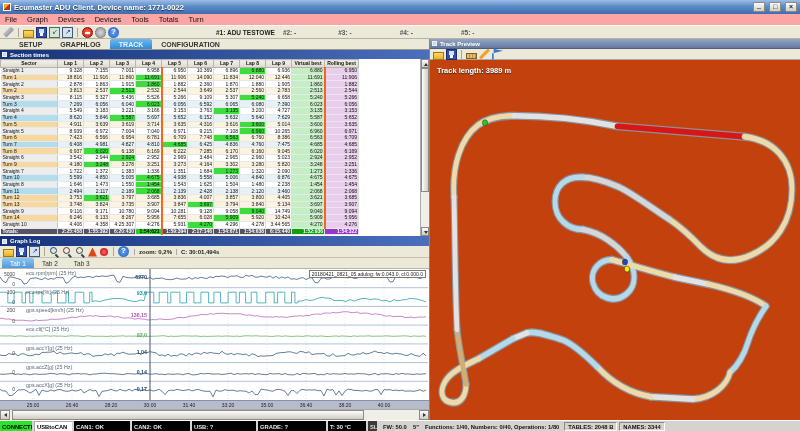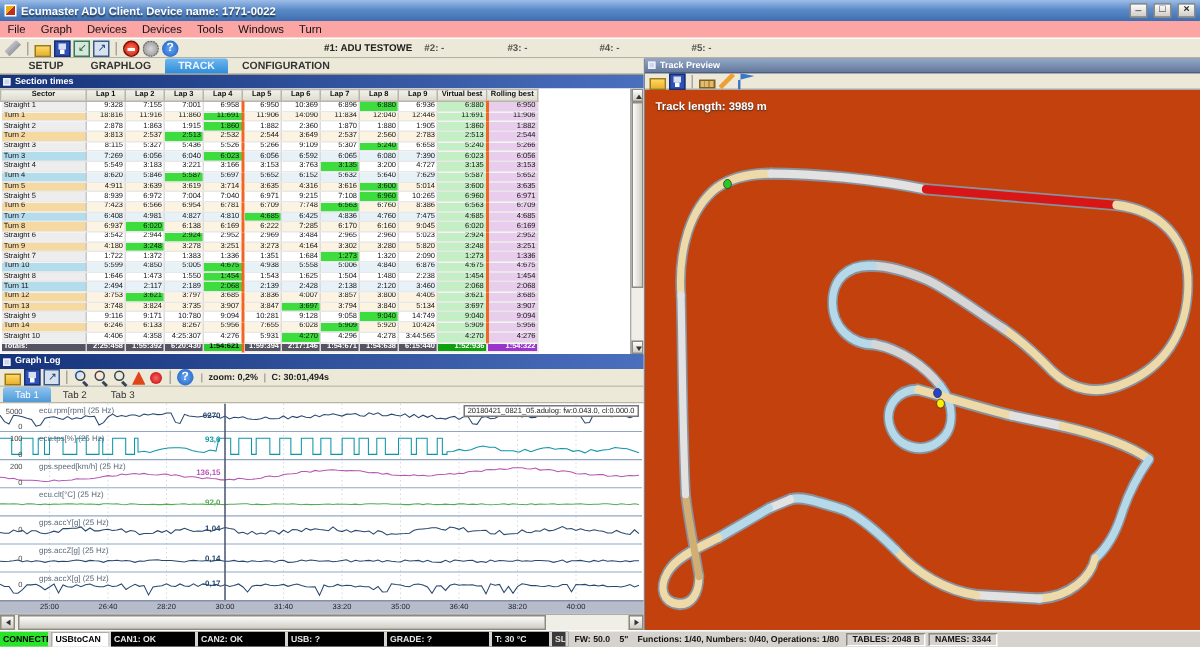--- a/index.html
+++ b/index.html
@@ -129,21 +129,21 @@
     <span class="win-btn btn-max"></span>
     <span class="win-btn btn-close"></span>
   </div>
 
   <div id="menubar">
       <span class="menu-item">File</span>
       <span class="menu-item">Graph</span>
       <span class="menu-item">Devices</span>
       <span class="menu-item">Devices</span>
       <span class="menu-item">Tools</span>
-      <span class="menu-item">Windows</span>
+      <span class="menu-item">Totals</span>
       <span class="menu-item">Turn</span>
     </div>
 
   <div id="toolbar">
     <span id="tb-icons" style="display:flex;align-items:center">
         <span class="icon icon-tool"></span>
         <span class="tb-sep"></span>
         <span class="icon icon-open"></span>
         <span class="icon icon-save"></span>
         <span class="icon icon-import"></span>

